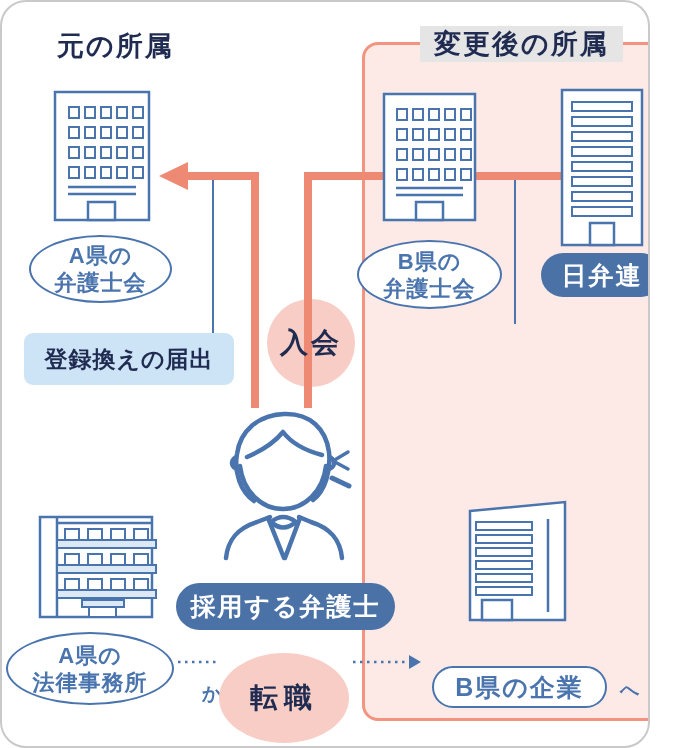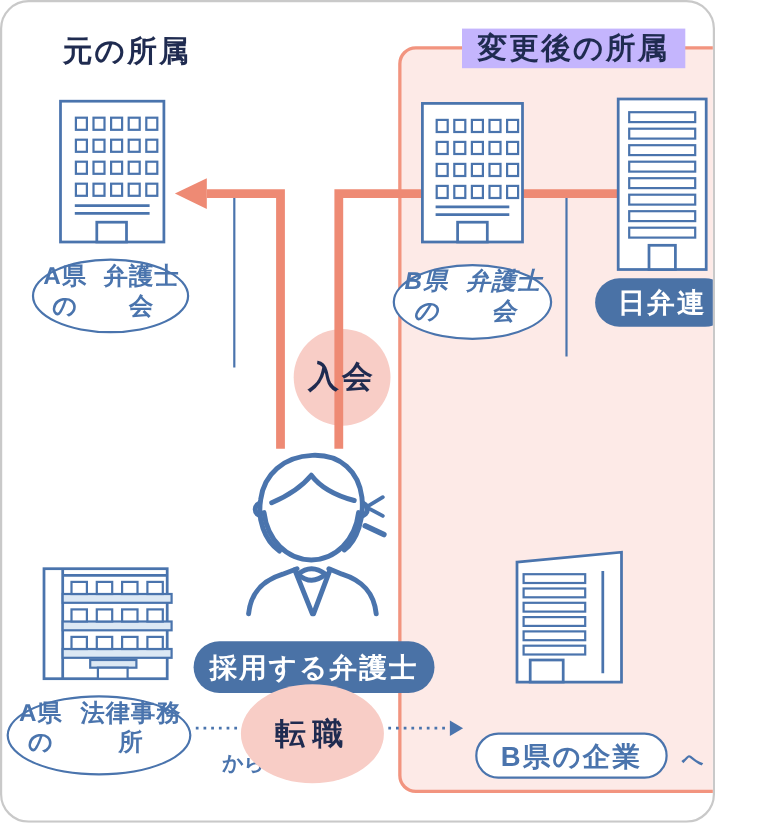--- a/index.html
+++ b/index.html
@@ -24,28 +24,28 @@
   .heading{
     font-size:27px;font-weight:bold;color:var(--navy);letter-spacing:2px;
     white-space:nowrap;z-index:3;
   }
   .panel{
     left:360px;top:40px;width:313px;height:679px;
     background:var(--panel-fill);border:3px solid var(--panel-border);
     border-radius:16px;z-index:0;
   }
   .panel-title{
-    left:418px;top:24px;background:#c4b5fd;padding:0 14px;z-index:3;
+    left:418px;top:24px;background:#e5e5e5;padding:0 14px;z-index:3;
   }
   svg.layer{position:absolute;left:0;top:0;z-index:2;pointer-events:none;}
   .under{z-index:1;}
   .over{z-index:3;}
   .ellipse-label{
     border:2.5px solid var(--blue);background:#ffffff;border-radius:50%;
-    display:flex;flex-direction:row;justify-content:center;
+    display:flex;flex-direction:column;justify-content:center;
     color:var(--blue);font-weight:bold;font-size:22px;line-height:27px;
     text-align:center;letter-spacing:1px;
   }
   .pill{
     background:var(--steel);color:#ffffff;font-weight:bold;
     display:flex;align-items:center;justify-content:center;
     border-radius:24px;letter-spacing:2px;
   }
   .stadium{
     border:2.5px solid var(--blue);background:#ffffff;border-radius:22px;
@@ -229,37 +229,38 @@
   </svg>
 
   <div class="abs heading" style="left:55px;top:26px;">元の所属</div>
   <div class="abs heading panel-title">変更後の所属</div>
 
   <div class="abs over ellipse-label" style="left:27px;top:233px;width:143px;height:68px;">
     <span>A県の</span>
     <span>弁護士会</span>
   </div>
 
-  <div class="abs over ellipse-label" style="left:355px;top:238px;width:145px;height:69px;font-style:italic;">
+  <div class="abs over ellipse-label" style="left:355px;top:238px;width:145px;height:69px;">
     <span>B県の</span>
     <span>弁護士会</span>
   </div>
 
   <div class="abs over pill" style="left:539px;top:251px;width:122px;height:44px;font-size:25px;">日弁連</div>
 
+  <div class="abs over note-box" style="left:22px;top:331px;width:210px;height:52px;">登録換えの届出</div>
 
 
   <div class="abs over badge-text" style="left:265px;top:297px;width:88px;height:88px;">入会</div>
 
   <div class="abs over pill" style="left:174px;top:581px;width:219px;height:47px;font-size:25px;">採用する弁護士</div>
 
   <div class="abs over ellipse-label" style="left:4px;top:630px;width:168px;height:73px;">
     <span>A県の</span>
     <span>法律事務所</span>
   </div>
   <div class="abs over suffix" style="left:172px;top:679px;">から</div>
 
-  <div class="abs over badge-circle badge-text" style="left:217px;top:620px;width:130px;height:90px;letter-spacing:6px;">転職</div>
+  <div class="abs over badge-circle badge-text" style="left:217px;top:651px;width:130px;height:90px;letter-spacing:6px;">転職</div>
 
   <div class="abs over stadium" style="left:430px;top:635px;width:175px;height:42px;margin-top:29px;">B県の企業</div>
   <div class="abs over suffix" style="left:590px;top:675px;">へ</div>
 
 </div>
 
 </body></html>

